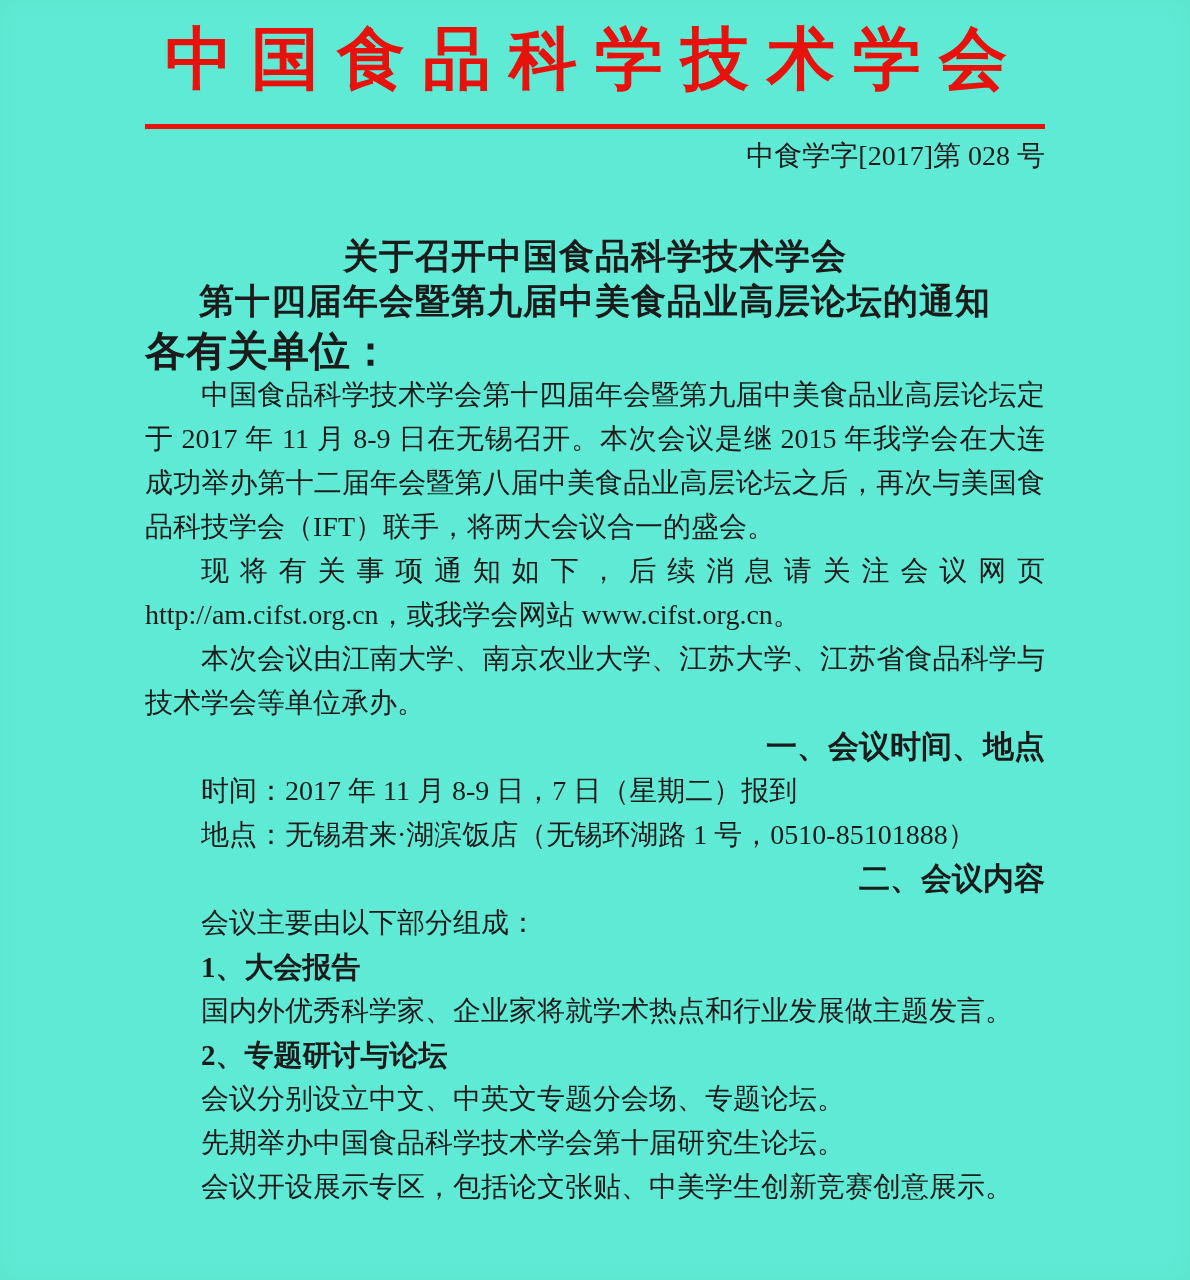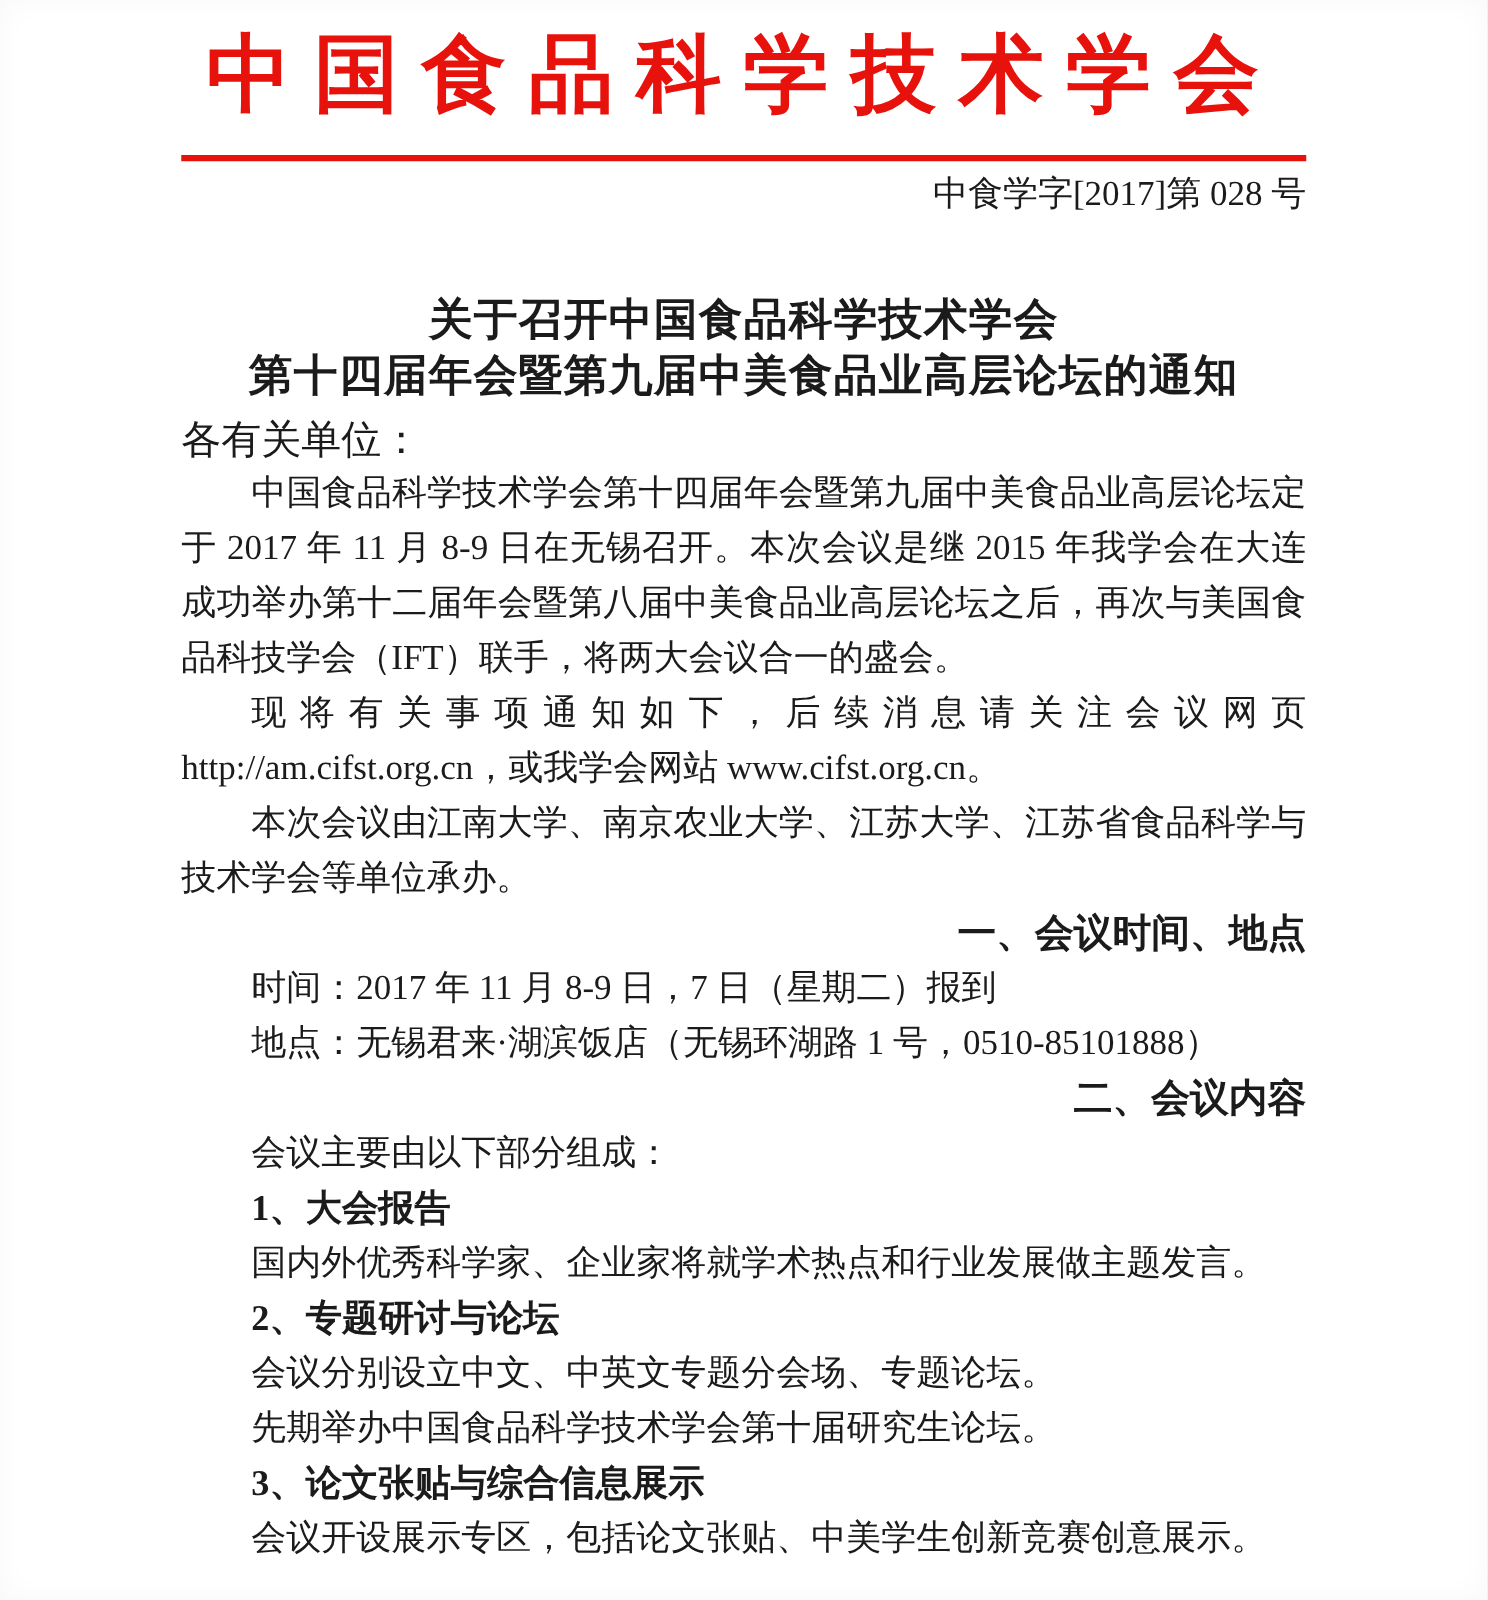--- a/index.html
+++ b/index.html
@@ -5,21 +5,21 @@
   html, body {
     margin: 0;
     padding: 0;
     background: #e9e9e9;
   }
   .page {
     position: relative;
     width: 1190px;
     height: 1280px;
     margin: 0 auto;
-    background: #ffffff;
+    background: #5eead4;
     color: #1b1b1b;
     overflow: hidden;
     font-family: "Liberation Serif", "DejaVu Serif", serif;
     box-shadow: inset 0 0 24px rgba(0,0,0,0.03);
   }
   .content {
     padding: 0 145px;
   }
   .org-title {
     margin-top: 22px;
@@ -61,22 +61,22 @@
   }
   .doc-body {
     font-size: 28px;
     line-height: 44px;
     text-align: justify;
   }
   .doc-body p { margin: 0; }
   .salutation {
     margin-top: 6px !important;
     font-family: "Liberation Sans", "DejaVu Sans", sans-serif;
-    font-weight: 400;
-    font-size: 32px;
+    font-weight: 700;
+    font-size: 41px;
   }
   .para   { text-indent: 56px; }
   .line   { text-indent: 56px; }
   .sec-heading {
     font-family: "Liberation Sans", "DejaVu Sans", sans-serif;
     font-weight: 700;
     font-size: 31px;
     text-indent: 56px;
     text-align: right;
   }
@@ -129,19 +129,18 @@
       <p class="sub-heading">1、大会报告</p>
 
       <p class="line">国内外优秀科学家、企业家将就学术热点和行业发展做主题发言。</p>
 
       <p class="sub-heading">2、专题研讨与论坛</p>
 
       <p class="line">会议分别设立中文、中英文专题分会场、专题论坛。</p>
 
       <p class="line">先期举办中国食品科学技术学会第十届研究生论坛。</p>
 
-      <p class="sub-heading">3、论文张贴与综合信息展示</p>
 
       <p class="line">会议开设展示专区，包括论文张贴、中美学生创新竞赛创意展示。</p>
 
     </div>
   </div>
 </div>
 
 </body></html>

